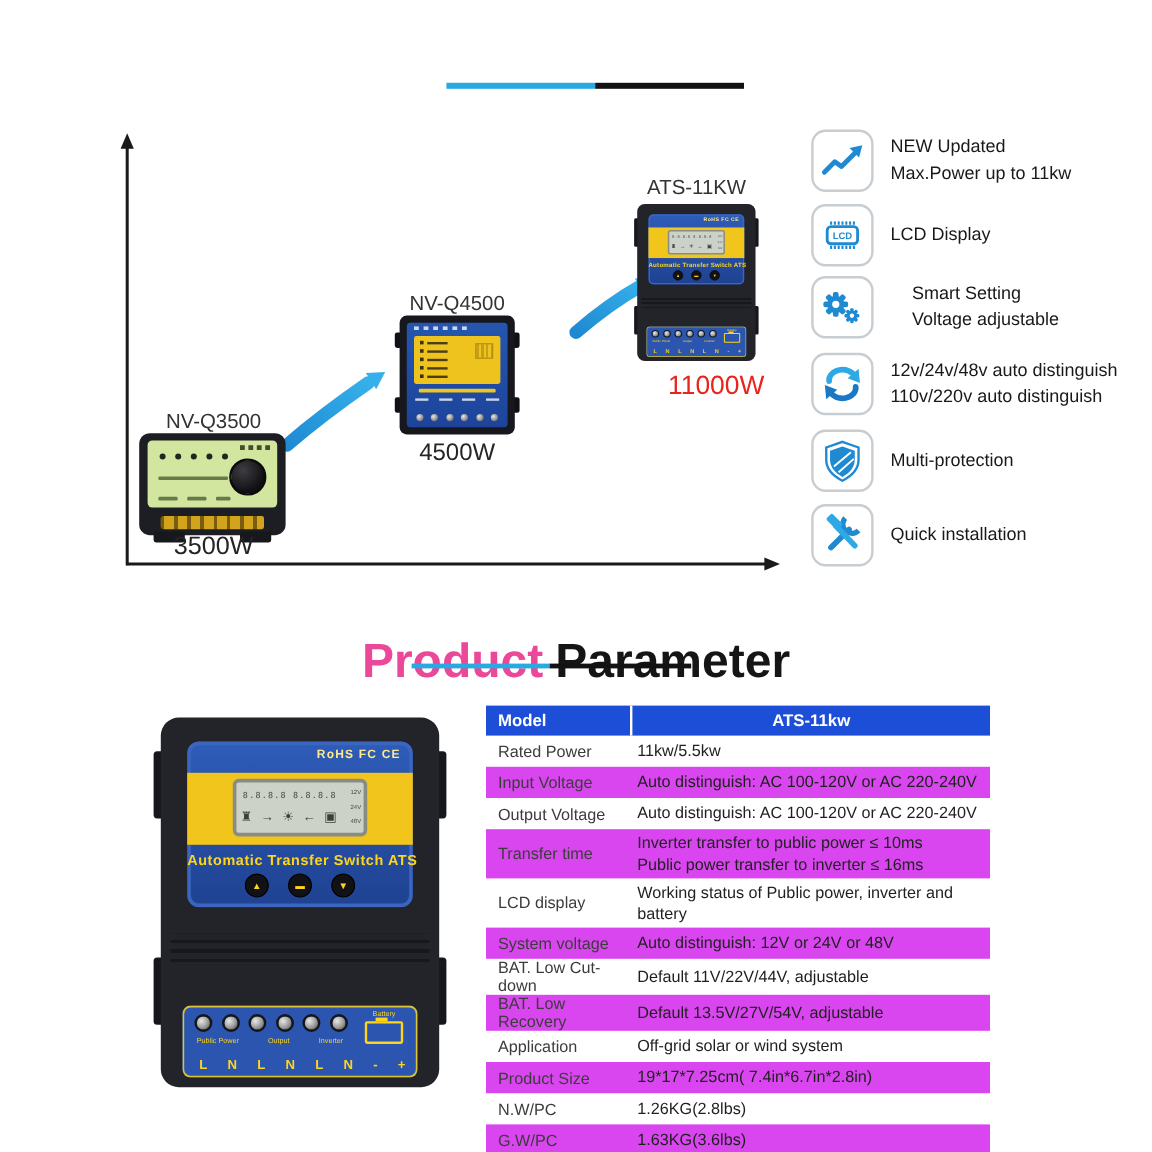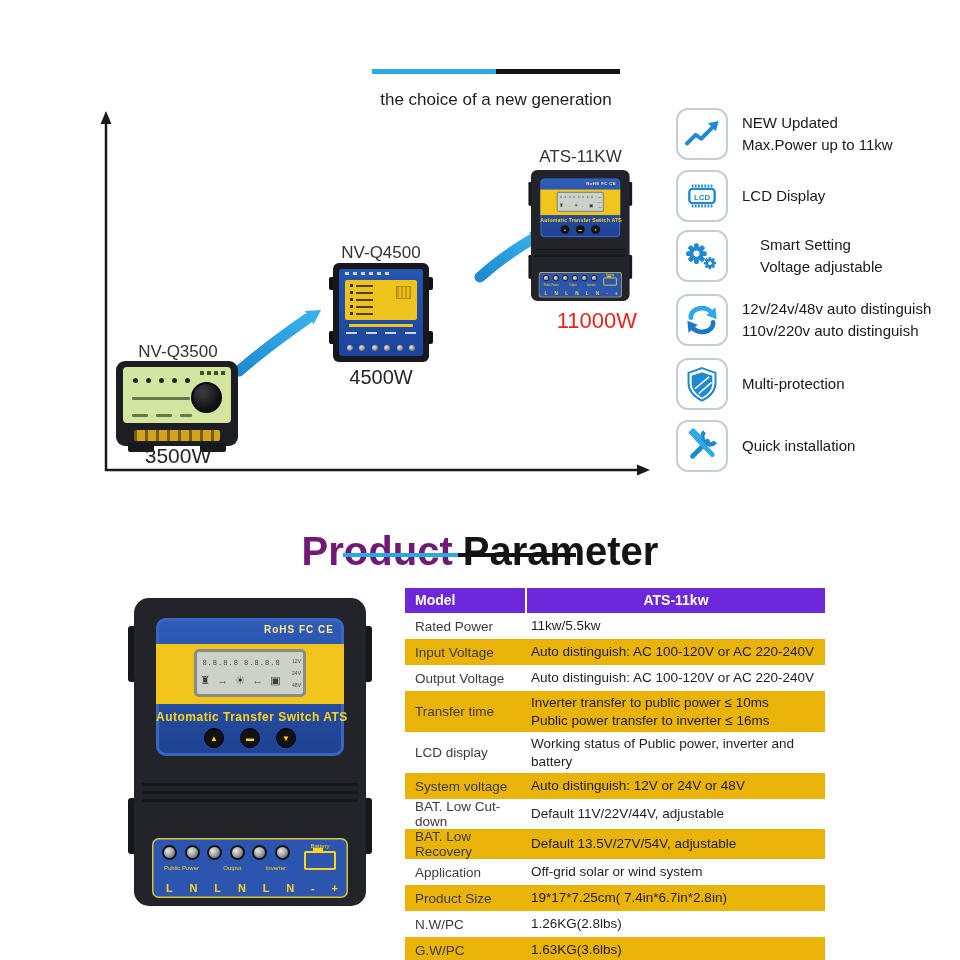--- a/index.html
+++ b/index.html
@@ -103,46 +103,45 @@
   .feature:nth-child(1){top:4px;}  .feature:nth-child(2){top:66px;}
   .feature:nth-child(3){top:126px;gap:32px;}.feature:nth-child(4){top:190px;}
   .feature:nth-child(5){top:254px;}.feature:nth-child(6){top:316px;}
   .feature-icon-box{width:52px;height:52px;border:2px solid #c8cdd2;border-radius:12px;background:#fff;
                     display:flex;align-items:center;justify-content:center;flex:0 0 52px;box-sizing:border-box;}
   .feature-icon-box svg{width:38px;height:38px;}
   .feature-text{font-size:15px;color:#191919;line-height:1.5;white-space:nowrap;}
 
   
   .param-title{position:absolute;top:496px;left:0;width:100%;text-align:center;font-size:40px;}
-  .p-blue{color:#701a75;font-weight:bold;margin-right:10px;}
+  .p-blue{color:#ec4899;font-weight:bold;margin-right:10px;}
   .p-black{color:#151515;}
   .param-bar{position:absolute;top:553px;left:343px;width:233px;height:4px;display:flex;}
   .param-bar .b-blue{width:115px;}
 
   
   .spec{position:absolute;left:405px;top:588px;width:420px;font-size:13.5px;z-index:3;}
-  .spec-header{display:flex;background:#6d28d9;color:#fff;font-weight:bold;height:25px;line-height:25px;font-size:14px;}
+  .spec-header{display:flex;background:#1d4ed8;color:#fff;font-weight:bold;height:25px;line-height:25px;font-size:14px;}
   .sh-label{width:122px;padding-left:10px;border-right:2px solid #fff;box-sizing:border-box;}
   .sh-value{flex:1;text-align:center;}
   .spec-row{display:flex;align-items:center;min-height:26px;}
-  .spec-row.alt{background:#eab308;}
+  .spec-row.alt{background:#d946ef;}
   .spec-label{width:122px;padding-left:10px;color:#3c3c3c;box-sizing:border-box;}
   .spec-value{flex:1;text-align:left;color:#1f1f1f;padding:3px 4px;}
   .vline{line-height:1.3;}
 </style>
 </head>
 <body>
 
 <div class="canvas">
 
   <div class="hero-bar">
       <span class="b-blue"></span>
       <span class="b-black"></span>
     </div>
-  <div class="hero-sub">the choice of a new generation</div>
 
   <svg class="diagram-svg" width="960" height="500" viewBox="0 0 960 500">
     <defs>
       <linearGradient id="agrad" x1="0" y1="1" x2="1" y2="0">
         <stop offset="0" stop-color="#1f8ad2"></stop>
           <stop offset="1" stop-color="#35b0ea"></stop>
       </linearGradient>
     </defs>
     <g>
       <line x1="106" y1="121" x2="106" y2="471" stroke="#1a1a1a" stroke-width="2.5"></line>

